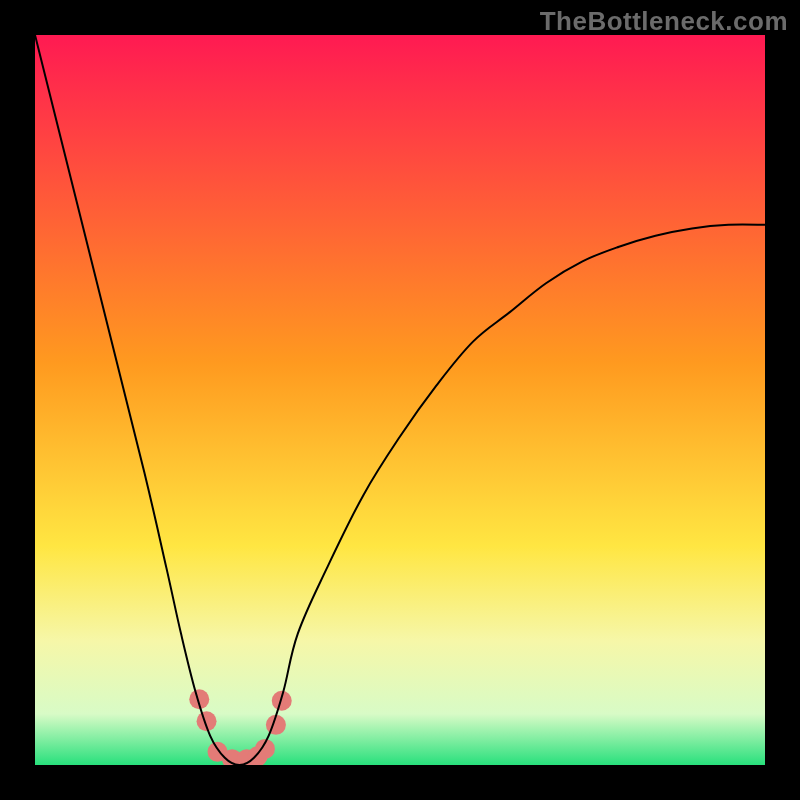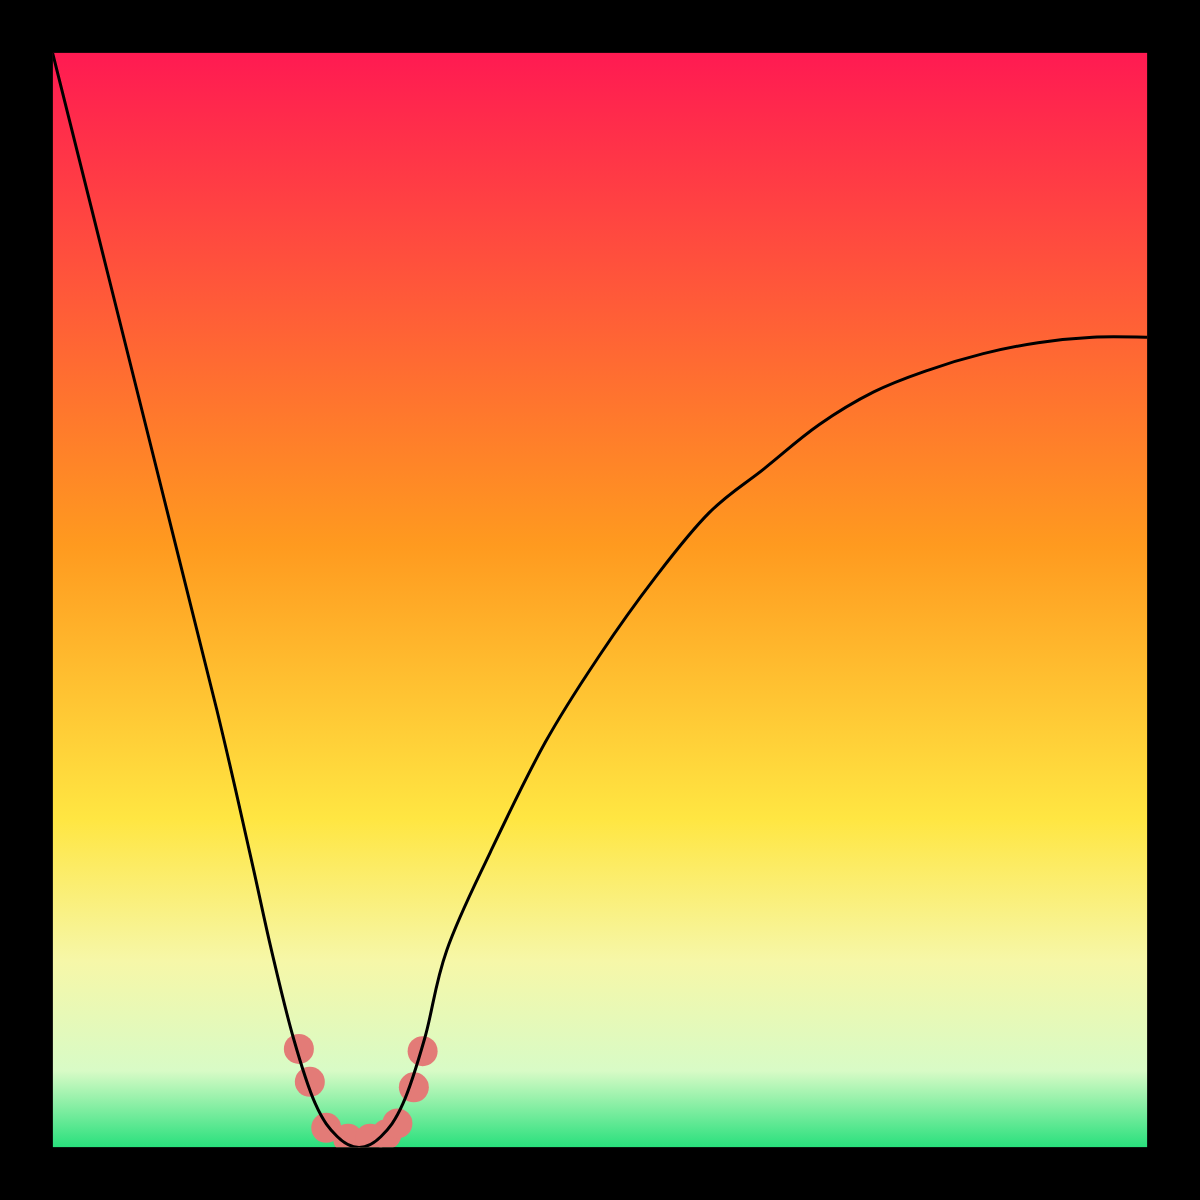--- a/index.html
+++ b/index.html
@@ -33,20 +33,21 @@
     color: #6b6b6b;
     letter-spacing: 0.5px;
     user-select: none;
   }
   svg { display: block; }
 </style>
 </head>
 <body>
 
 <div class="frame">
+  <div class="watermark">TheBottleneck.com</div>
   <div class="plot">
     <svg id="chart-svg" width="730" height="730" viewBox="0 0 730 730">
         <defs>
           <linearGradient id="bg-grad" x1="0" y1="0" x2="0" y2="1">
             <stop offset="0%" stop-color="#ff1a52"></stop>
             <stop offset="45%" stop-color="#ff9a1f"></stop>
             <stop offset="70%" stop-color="#ffe642"></stop>
             <stop offset="83%" stop-color="#f6f7a8"></stop>
             <stop offset="93%" stop-color="#d8fbc6"></stop>
             <stop offset="100%" stop-color="#28e07c"></stop>

